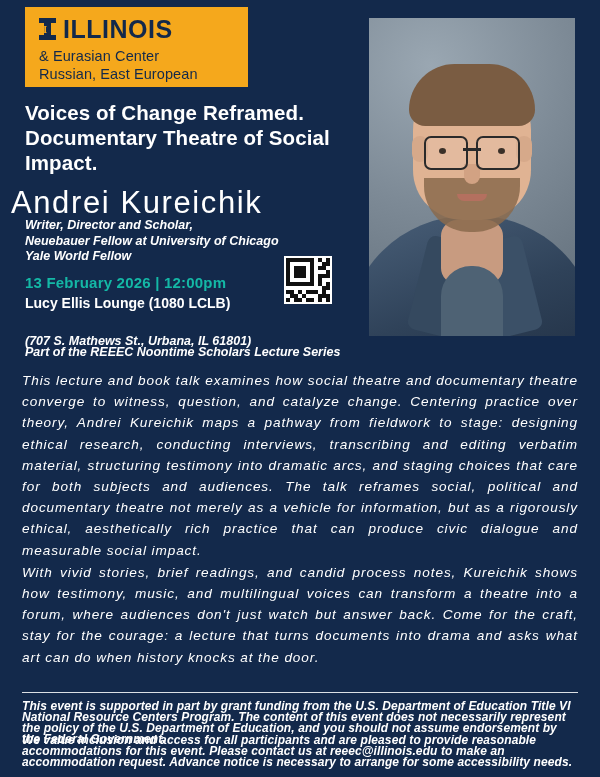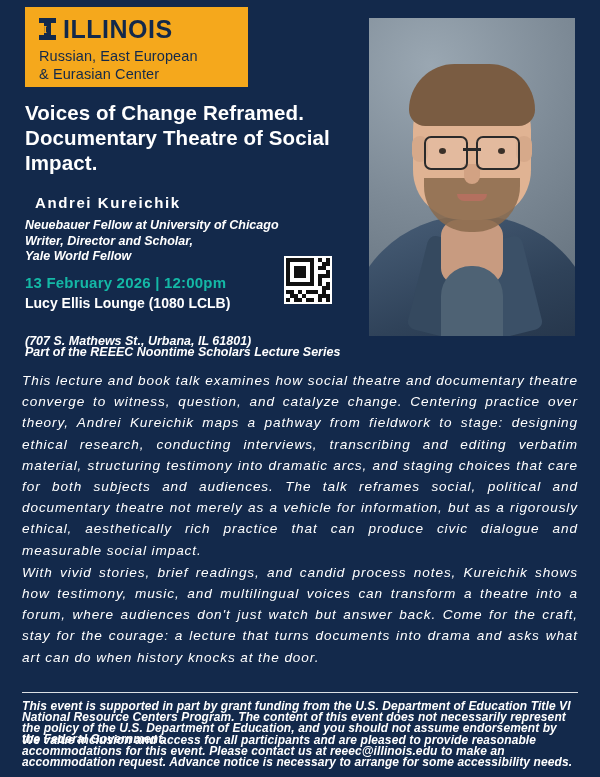--- a/index.html
+++ b/index.html
@@ -247,25 +247,25 @@
     top: 100px;
     width: 310px;
     font-size: 20.5px;
     font-weight: bold;
     line-height: 25px;
     letter-spacing: 0.1px;
   }
 
   .speaker {
     position: absolute;
-    left: 35px;
+    left: 11px;
     top: 189px;
     width: 330px;
-    font-size: 15px;
-    font-weight: bold;
+    font-size: 31px;
+    font-weight: normal;
     letter-spacing: 1.6px;
     line-height: 28px;
   }
   .speaker-roles {
     position: absolute;
     left: 25px;
     top: 218px;
     width: 330px;
     font-size: 12.5px;
     font-weight: bold;
@@ -383,22 +383,22 @@
     <div class="logo-row">
       <span class="block-i">
         <span class="bar top"></span>
         <span class="bar mid"></span>
         <span class="bar bot"></span>
         <span class="letter">I</span>
       </span>
       <span class="illinois-word">ILLINOIS</span>
     </div>
     <div class="center-name">
+      <div>&amp; Eurasian Center</div>
       <div>Russian, East European</div>
-      <div>&amp; Eurasian Center</div>
     </div>
   </div>
 
   <div class="portrait">
     <div class="bg"></div>
     <div class="jacket"></div>
     <div class="collar-l"></div>
     <div class="collar-r"></div>
     <div class="neck"></div>
     <div class="shirt"></div>
@@ -413,22 +413,22 @@
     <div class="glass-r"></div>
     <div class="bridge"></div>
     <div class="eye-l"></div>
     <div class="eye-r"></div>
   </div>
 
   <div class="headline">Voices of Change Reframed. Documentary Theatre of Social Impact.</div>
 
   <div class="speaker">Andrei Kureichik</div>
   <div class="speaker-roles">
+    <div>Writer, Director and Scholar,</div>
     <div>Neuebauer Fellow at University of Chicago</div>
-    <div>Writer, Director and Scholar,</div>
     <div>Yale World Fellow</div>
   </div>
 
   <div class="qr">
     <div class="qr-grid" id="qr-grid">
         <i class="on"></i>
         <i class="on"></i>
         <i class="on"></i>
         <i class="on"></i>
         <i class="on"></i>

